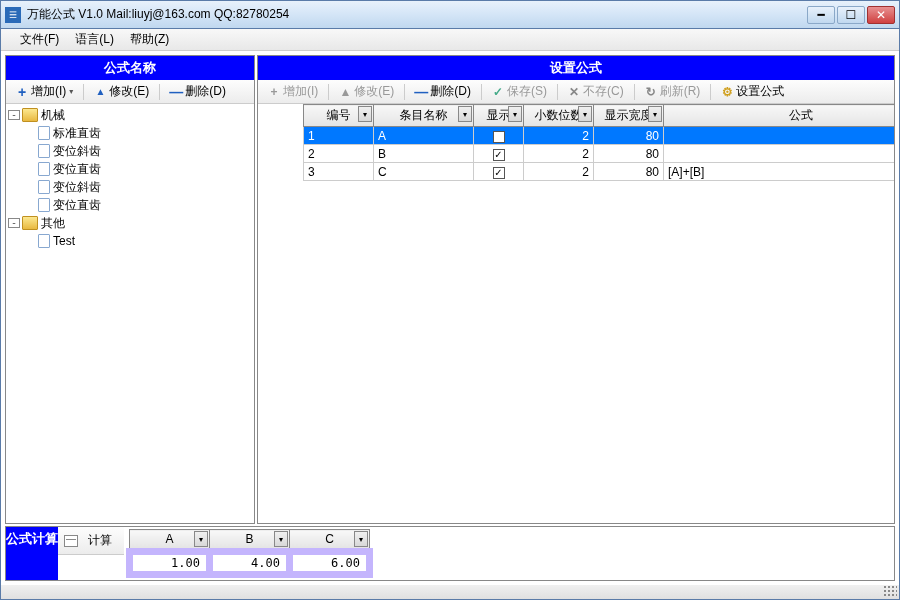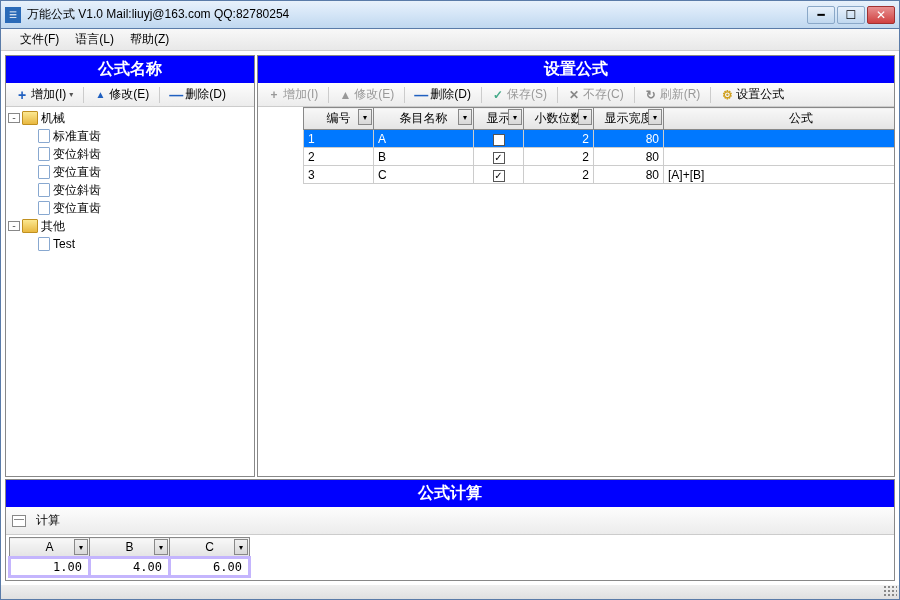--- a/index.html
+++ b/index.html
@@ -11,21 +11,21 @@
 .win-controls { display: flex; gap: 2px; }
 .win-btn { width: 28px; height: 18px; border: 1px solid #8aa8c8; background: linear-gradient(to bottom, #e8f1fb, #c0d8ef); display: flex; align-items: center; justify-content: center; cursor: pointer; border-radius: 2px; }
 .win-btn.close { background: linear-gradient(to bottom, #e89090, #d04040); border-color: #a03030; color: #fff; }
 .menubar { height: 22px; background: linear-gradient(to bottom, #f8f8f8, #e8e8e8); display: flex; align-items: center; padding: 0 11px; border-bottom: 1px solid #ccc; }
 .menu-item { padding: 2px 8px; cursor: pointer; }
 .content { flex: 1; display: flex; flex-direction: column; padding: 4px; gap: 2px; background: #fff; min-height: 0; }
 .top-panels { flex: 1; display: flex; gap: 2px; min-height: 0; }
 .panel { border: 1px solid #888; display: flex; flex-direction: column; background: #fff; min-height: 0; }
 .panel-left { width: 250px; }
 .panel-right { flex: 1; }
-.panel-header { background: #0000ff; color: #fff; font-weight: bold; text-align: center; padding: 3px 0; font-size: 16px; }
+.panel-header { background: #0000ff; color: #fff; font-weight: bold; text-align: center; padding: 3px 0; font-size: 13px; }
 .toolbar { height: 24px; background: linear-gradient(to bottom, #fdfdfd, #ececec); border-bottom: 1px solid #ccc; display: flex; align-items: center; padding: 0 4px; gap: 2px; }
 .tool-btn { display: flex; align-items: center; gap: 3px; padding: 2px 5px; cursor: pointer; border: 1px solid transparent; }
 .tool-btn.disabled { color: #999; cursor: default; }
 .tool-sep { width: 1px; height: 16px; background: #ccc; margin: 0 2px; }
 .dropdown-arrow { font-size: 8px; color: #555; }
 .icon { width: 12px; height: 12px; display: inline-flex; align-items: center; justify-content: center; font-weight: bold; }
 .icon-plus { color: #2060c0; font-size: 14px; }
 .icon-tri { color: #2060c0; font-size: 10px; }
 .icon-minus { color: #2060c0; font-size: 14px; font-weight: bold; }
 .icon-check { color: #4a8; }
@@ -41,28 +41,28 @@
 .file-icon { background: #fff; border: 1px solid #88a8d0; border-radius: 1px; position: relative; width: 12px; height: 14px; }
 .tree-label { white-space: nowrap; }
 .tree-children { padding-left: 16px; }
 .grid-area { flex: 1; overflow: auto; background: #fff; }
 .grid { border-collapse: collapse; width: 100%; margin-left: 45px; }
 .grid th { background: linear-gradient(to bottom, #f8f8f8, #e4e4e4); border: 1px solid #888; padding: 2px 4px; font-weight: normal; position: relative; height: 20px; }
 .grid td { border: 1px solid #ccc; padding: 1px 4px; height: 18px; }
 .col-drop { position: absolute; right: 1px; top: 1px; width: 14px; height: 16px; background: linear-gradient(to bottom, #f0f0f0, #d8d8d8); border: 1px solid #888; display: flex; align-items: center; justify-content: center; font-size: 8px; cursor: pointer; }
 .row-selected td { background: #0078ff; color: #fff; }
 .chk { width: 12px; height: 12px; display: inline-block; border: 1px solid #555; background: #fff; text-align: center; line-height: 10px; font-size: 10px; }
-.bottom-panel { border: 1px solid #888; display: flex; flex-direction: column; }
+.bottom-panel { border: 1px solid #888; display: flex; flex-direction: row; }
 .calc-toolbar { height: 28px; background: linear-gradient(to bottom, #fdfdfd, #ececec); border-bottom: 1px solid #ccc; display: flex; align-items: center; padding: 0 6px; gap: 4px; }
 .calc-icon { width: 14px; height: 12px; border: 1px solid #888; background: #fff; position: relative; }
 .calc-icon::before { content: ""; position: absolute; top: 3px; left: 1px; right: 1px; height: 1px; background: #888; }
 .calc-grid-area { padding: 2px; background: #fff; }
 .calc-grid { border-collapse: collapse; }
 .calc-grid th { background: linear-gradient(to bottom, #f8f8f8, #e4e4e4); border: 1px solid #888; padding: 2px 4px; font-weight: normal; position: relative; width: 80px; height: 20px; text-align: center; }
-.calc-grid td { border: 3px solid #c4b5fd; padding: 1px 6px; height: 18px; text-align: right; width: 80px; font-family: monospace; }
+.calc-grid td { border: 7px solid #c4b5fd; padding: 1px 6px; height: 18px; text-align: right; width: 80px; font-family: monospace; }
 .resize-grip { height: 14px; background: linear-gradient(to bottom, #f0f0f0, #e0e0e0); display: flex; justify-content: flex-end; align-items: flex-end; padding: 2px; }
 .grip-dots { width: 14px; height: 12px; background-image: radial-gradient(#888 1px, transparent 1px); background-size: 4px 4px; }
 .num-right { text-align: right; }
 .chk-center { text-align: center; }
 </style>
 </head>
 <body>
 
 <div class="window">
   <div class="titlebar">

